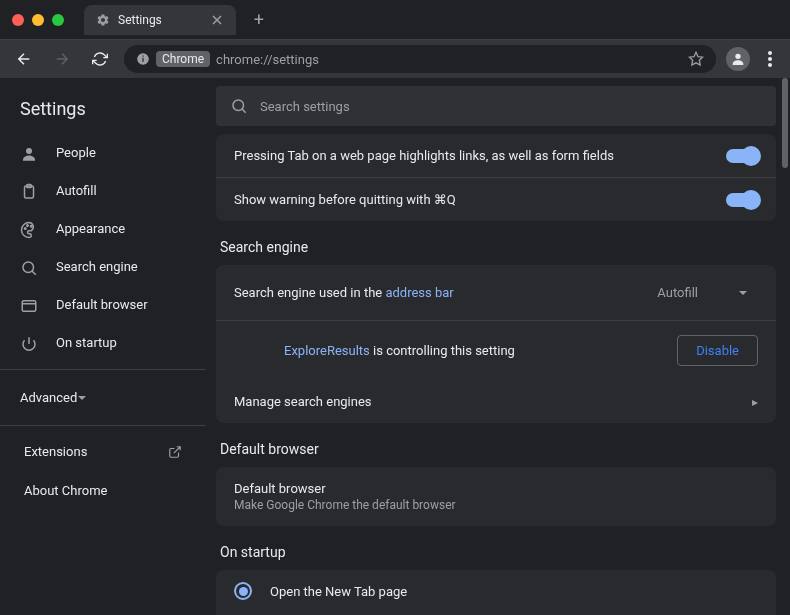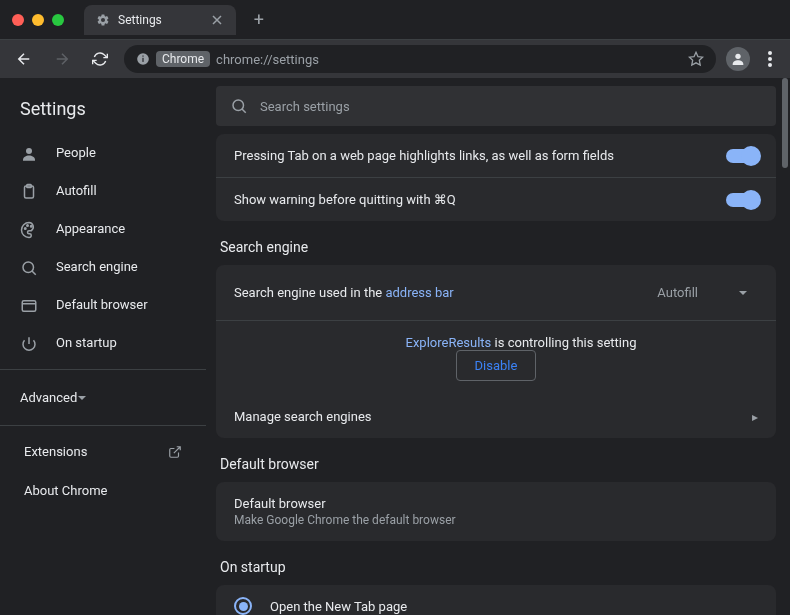--- a/index.html
+++ b/index.html
@@ -58,21 +58,21 @@
 
 .toggle { width: 32px; height: 14px; background: #8ab4f8; border-radius: 7px; position: relative; cursor: pointer; opacity: 0.5; }
 .toggle::after { content: ""; position: absolute; right: -3px; top: -3px; width: 20px; height: 20px; background: #8ab4f8; border-radius: 50%; }
 .toggle.on { opacity: 1; }
 .toggle.on::after { background: #8ab4f8; }
 
 .link-text { color: #8ab4f8; }
 .select-box { display: flex; align-items: center; gap: 40px; color: #9aa0a6; font-size: 13px; padding: 6px 10px; }
 .chevron { color: #9aa0a6; }
 
-.controlled-row { display: flex; align-items: center; justify-content: space-between; padding: 14px 18px; font-size: 13px; border-top: 1px solid #3c4043; flex-direction: column; }
+.controlled-row { display: flex; align-items: center; justify-content: space-between; padding: 14px 18px; font-size: 13px; border-top: 1px solid #3c4043; }
 .controlled-center { flex: 1; text-align: left; padding-left: 50px; }
 .btn-outline { border: 1px solid #5f6368; background: transparent; color: #3b82f6; padding: 7px 18px; border-radius: 4px; font-size: 13px; cursor: pointer; }
 
 .radio-row { display: flex; align-items: center; gap: 18px; padding: 12px 18px; font-size: 13px; cursor: pointer; }
 .radio { width: 18px; height: 18px; border: 2px solid #9aa0a6; border-radius: 50%; display: flex; align-items: center; justify-content: center; }
 .radio.selected { border-color: #8ab4f8; }
 .radio.selected::after { content: ""; width: 9px; height: 9px; background: #8ab4f8; border-radius: 50%; }
 
 .arrow-right { color: #9aa0a6; font-size: 12px; }
 

